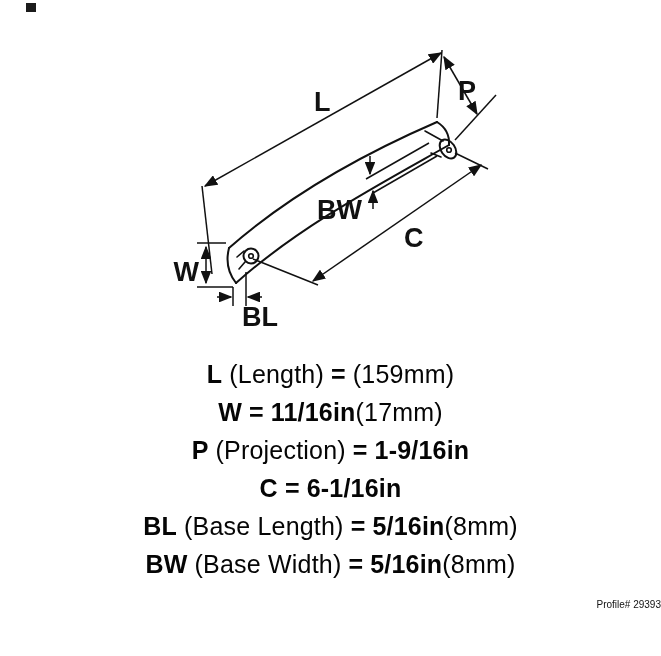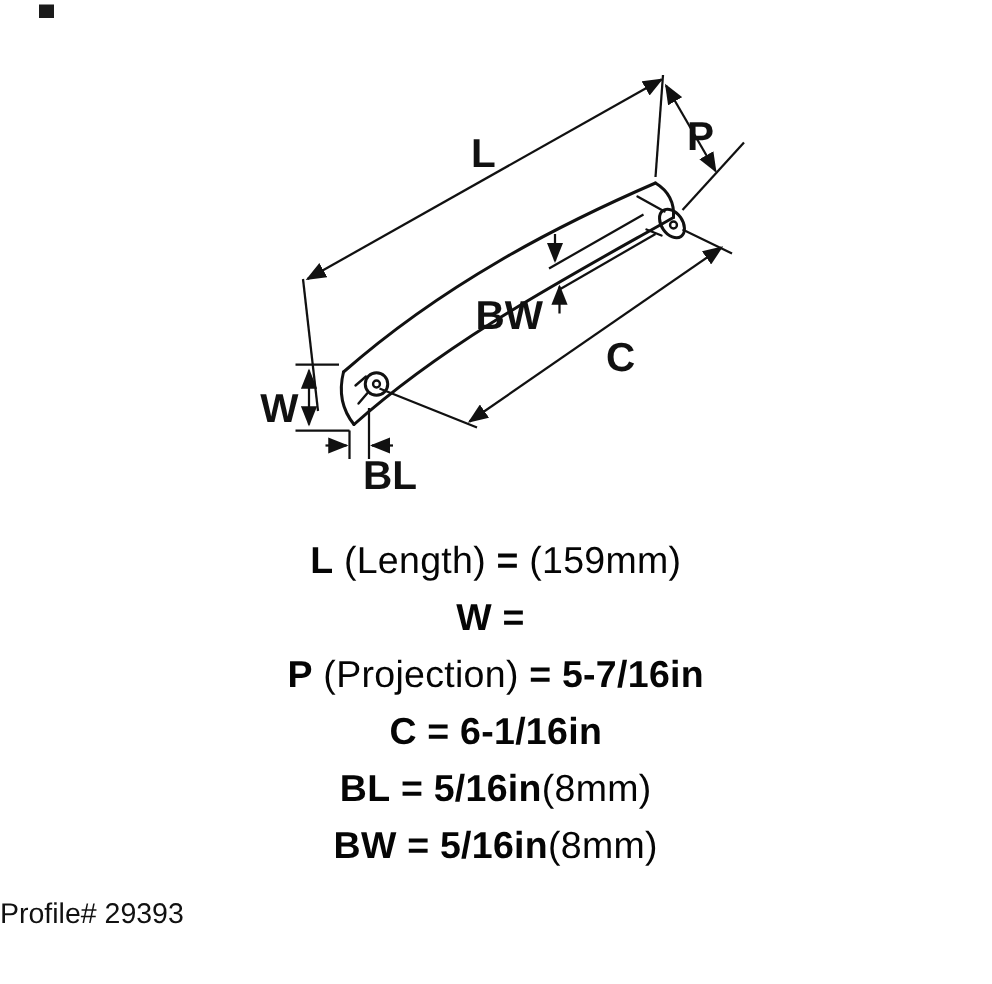--- a/index.html
+++ b/index.html
@@ -26,22 +26,22 @@
     gap:9px; margin-top:12px;
     font-size:25px; letter-spacing:.2px; color:#050505;
   }
   .spec-row { display:flex; align-items:baseline; white-space:pre; }
   .bold { font-weight:700; }
   .reg  { font-weight:400; }
   .abbr { margin-right:7px; }
   .name { margin-right:7px; }
   .eq   { margin-right:7px; }
   .profile {
-    text-align:left; margin-top:20px;
-    font-size:19px; font-weight:400; color:#111;
+    text-align:right; margin-top:20px;
+    font-size:10px; font-weight:400; color:#111;
   }
 </style>
 </head>
 <body>
 
 <div class="canvas">
 
   <div class="corner-mark"></div>
 
   <svg class="drawing" width="661" height="348" viewBox="0 0 661 348">
@@ -115,44 +115,48 @@
     <div class="spec-row">
       <span class="bold abbr">L</span>
       <span class="reg name">(Length)</span>
       <span class="bold eq">=</span>
       <span class="reg metric">(159mm)</span>
     </div>
 
     <div class="spec-row">
       <span class="bold abbr">W</span>
       <span class="bold eq">=</span>
+      <span class="bold value">11/16in</span>
+      <span class="reg metric">(17mm)</span>
     </div>
 
     <div class="spec-row">
       <span class="bold abbr">P</span>
       <span class="reg name">(Projection)</span>
       <span class="bold eq">=</span>
-      <span class="bold value">5-7/16in</span>
+      <span class="bold value">1-9/16in</span>
     </div>
 
     <div class="spec-row">
       <span class="bold abbr">C</span>
       <span class="bold eq">=</span>
       <span class="bold value">6-1/16in</span>
     </div>
 
     <div class="spec-row">
       <span class="bold abbr">BL</span>
+      <span class="reg name">(Base Length)</span>
       <span class="bold eq">=</span>
       <span class="bold value">5/16in</span>
       <span class="reg metric">(8mm)</span>
     </div>
 
     <div class="spec-row">
       <span class="bold abbr">BW</span>
+      <span class="reg name">(Base Width)</span>
       <span class="bold eq">=</span>
       <span class="bold value">5/16in</span>
       <span class="reg metric">(8mm)</span>
     </div>
 
   </div>
 
   <div class="profile">Profile# 29393</div>
 
 </div>

